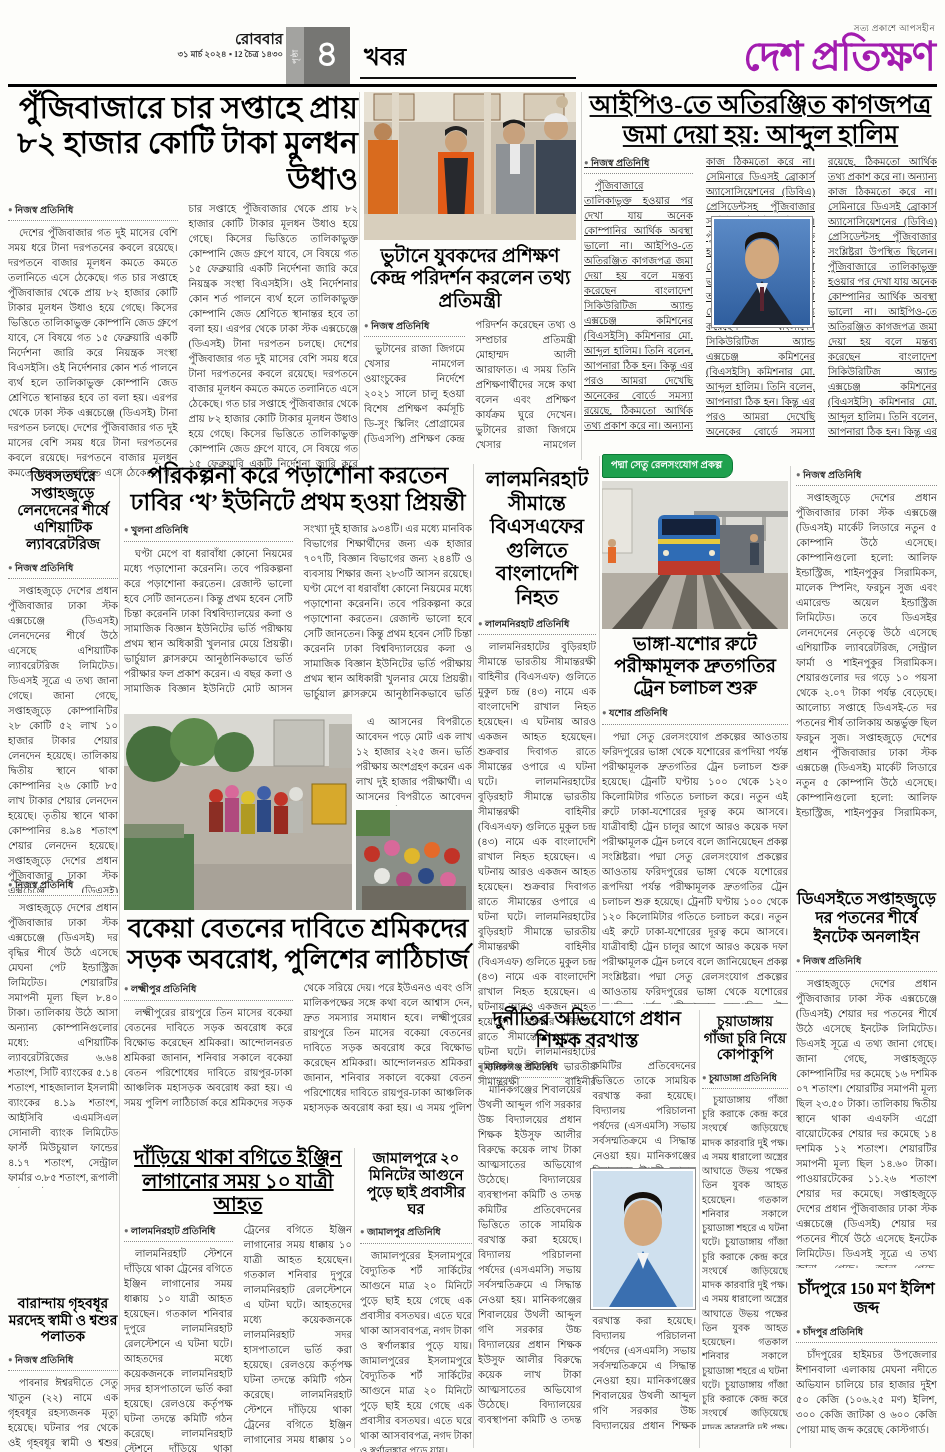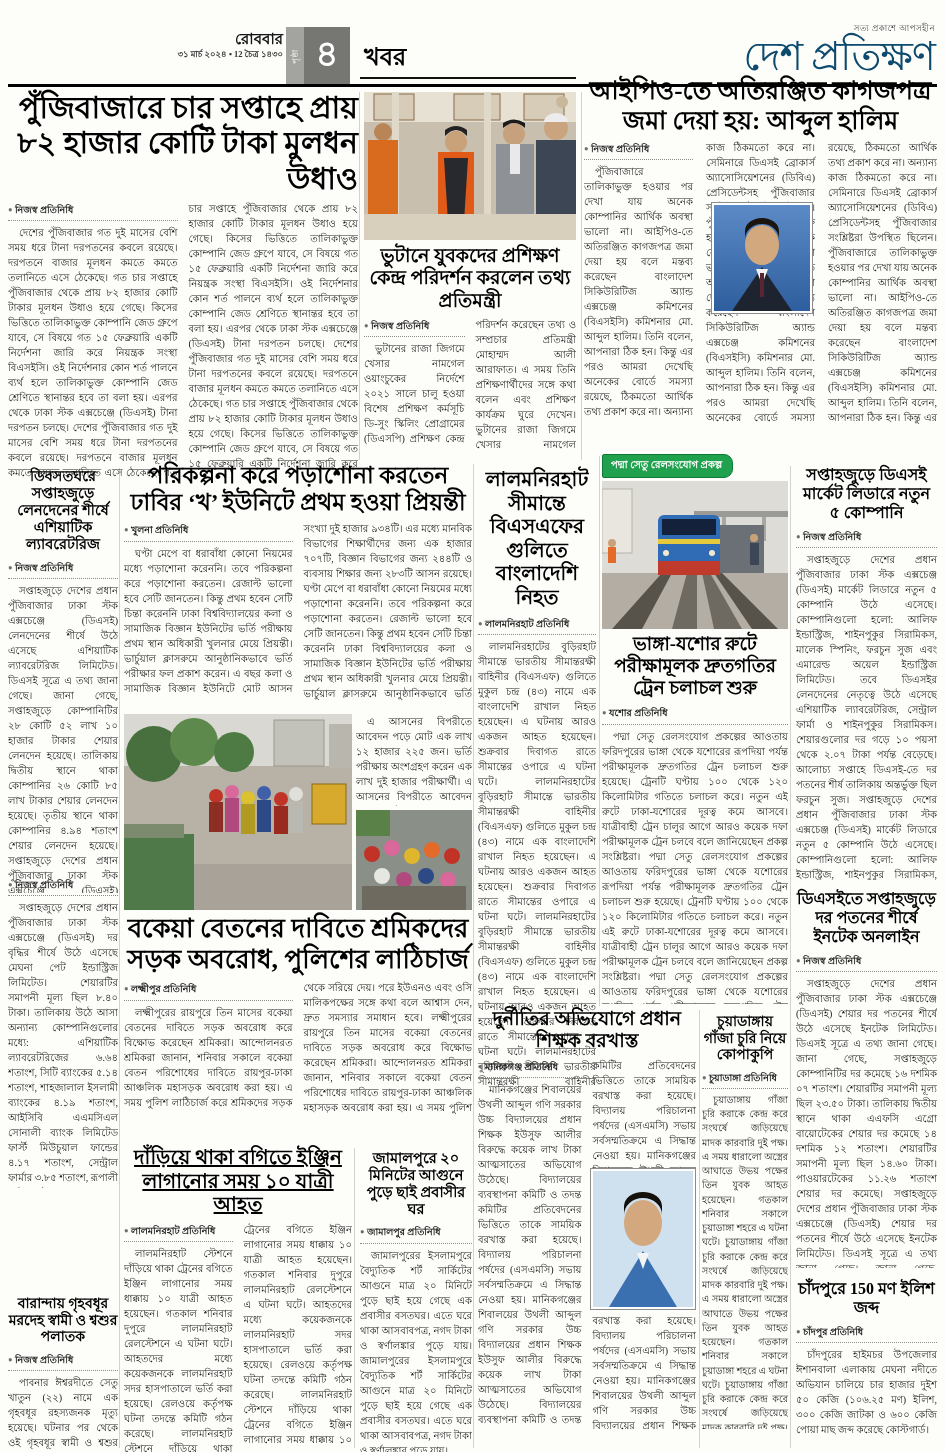--- a/index.html
+++ b/index.html
@@ -21,21 +21,21 @@
   
   .daybox{font-weight:bold;font-size:15px;line-height:1.1;text-align:right;}
   .dateline{font-size:8.5px;color:#333;text-align:right;margin-top:2px;}
   .strip{background:#a3a3a0;color:#fff;display:flex;align-items:center;justify-content:center;}
   .strip span{writing-mode:vertical-rl;transform:rotate(180deg);font-size:8px;letter-spacing:1px;}
   .numbox{background:#767673;color:#fff;display:flex;align-items:center;justify-content:center;
           font-size:36px;font-weight:bold;}
   .section{font-size:24px;font-weight:bold;color:#000;}
   .masthead{text-align:right;}
   .tagline{font-size:8.5px;color:#444;letter-spacing:.5px;}
-  .logo{font-size:40px;font-weight:normal;color:#0c4a6e;line-height:1.05;letter-spacing:-1px;}
+  .logo{font-size:40px;font-weight:bold;color:#a21caf;line-height:1.05;letter-spacing:-1px;}
   .tag{display:inline-block;background:#1fa14e;border:1px solid #0d7a36;color:#fff;
        font-size:10px;font-weight:bold;padding:2px 10px 3px 8px;border-radius:2px 9px 9px 2px;}
 </style>
 </head>
 <body>
 
 <div id="page">
 
   <div class="abs daybox" style="left:138px;top:31px;width:145px;">
     <div>রোববার</div>
@@ -99,21 +99,21 @@
         <circle cx="198" cy="10" r="6" fill="#c9b79a"></circle>
       </svg>
     </div>
     <h2 class="hl" style="font-size:19px;margin-top:5px;">ভুটানে যুবকদের প্রশিক্ষণ কেন্দ্র পরিদর্শন করলেন তথ্য প্রতিমন্ত্রী</h2>
     <div class="body cols2" style="height:142px;">
       <div class="byline"><span class="dot">●</span> <span>নিজস্ব প্রতিনিধি</span></div>
       <p>ভুটানের রাজা জিগমে খেসার নামগেল ওয়াংচুকের নির্দেশে ২০২১ সালে চালু হওয়া বিশেষ প্রশিক্ষণ কর্মসূচি ডি-সুং স্কিলিং প্রোগ্রামের (ডিএসপি) প্রশিক্ষণ কেন্দ্র পরিদর্শন করেছেন তথ্য ও সম্প্রচার প্রতিমন্ত্রী মোহাম্মদ আলী আরাফাত। এ সময় তিনি প্রশিক্ষণার্থীদের সঙ্গে কথা বলেন এবং প্রশিক্ষণ কার্যক্রম ঘুরে দেখেন। ভুটানের রাজা জিগমে খেসার নামগেল ওয়াংচুকের নির্দেশে ২০২১ সালে চালু হওয়া বিশেষ প্রশিক্ষণ কর্মসূচি ডি-সুং স্কিলিং প্রোগ্রামের (ডিএসপি) প্রশিক্ষণ কেন্দ্র পরিদর্শন করেছেন তথ্য ও সম্প্রচার প্রতিমন্ত্রী মোহাম্মদ আলী আরাফাত। এ সময় তিনি প্রশিক্ষণার্থীদের সঙ্গে কথা বলেন এবং প্রশিক্ষণ কার্যক্রম ঘুরে দেখেন।</p>
     </div>
   </div>
 
-  <div class="abs" style="left:584px;top:76px;width:353px;">
+  <div class="abs" style="left:584px;top:90px;width:353px;text-decoration:underline;">
     <h1 class="hl" style="font-size:25px;">আইপিও-তে অতিরঞ্জিত কাগজপত্র জমা দেয়া হয়: আব্দুল হালিম</h1>
     <div class="body cols3" style="height:294px;">
       <div class="byline"><span class="dot">●</span> <span>নিজস্ব প্রতিনিধি</span></div>
       <p>পুঁজিবাজারে তালিকাভুক্ত হওয়ার পর দেখা যায় অনেক কোম্পানির আর্থিক অবস্থা ভালো না। আইপিও-তে অতিরঞ্জিত কাগজপত্র জমা দেয়া হয় বলে মন্তব্য করেছেন বাংলাদেশ সিকিউরিটিজ অ্যান্ড এক্সচেঞ্জ কমিশনের (বিএসইসি) কমিশনার মো. আব্দুল হালিম। তিনি বলেন, আপনারা ঠিক হন। কিন্তু এর পরও আমরা দেখেছি অনেকের বোর্ডে সমস্যা রয়েছে, ঠিকমতো আর্থিক তথ্য প্রকাশ করে না। অন্যান্য কাজ ঠিকমতো করে না। সেমিনারে ডিএসই ব্রোকার্স অ্যাসোসিয়েশনের (ডিবিএ) প্রেসিডেন্টসহ পুঁজিবাজার সংশ্লিষ্টরা উপস্থিত ছিলেন। পুঁজিবাজারে তালিকাভুক্ত হওয়ার পর দেখা যায় অনেক কোম্পানির আর্থিক অবস্থা ভালো না। আইপিও-তে অতিরঞ্জিত কাগজপত্র জমা দেয়া হয় বলে মন্তব্য করেছেন বাংলাদেশ সিকিউরিটিজ অ্যান্ড এক্সচেঞ্জ কমিশনের (বিএসইসি) কমিশনার মো. আব্দুল হালিম। তিনি বলেন, আপনারা ঠিক হন। কিন্তু এর পরও আমরা দেখেছি অনেকের বোর্ডে সমস্যা রয়েছে, ঠিকমতো আর্থিক তথ্য প্রকাশ করে না। অন্যান্য কাজ ঠিকমতো করে না। সেমিনারে ডিএসই ব্রোকার্স অ্যাসোসিয়েশনের (ডিবিএ) প্রেসিডেন্টসহ পুঁজিবাজার সংশ্লিষ্টরা উপস্থিত ছিলেন। পুঁজিবাজারে তালিকাভুক্ত হওয়ার পর দেখা যায় অনেক কোম্পানির আর্থিক অবস্থা ভালো না। আইপিও-তে অতিরঞ্জিত কাগজপত্র জমা দেয়া হয় বলে মন্তব্য করেছেন বাংলাদেশ সিকিউরিটিজ অ্যান্ড এক্সচেঞ্জ কমিশনের (বিএসইসি) কমিশনার মো. আব্দুল হালিম। তিনি বলেন, আপনারা ঠিক হন। কিন্তু এর পরও আমরা দেখেছি অনেকের বোর্ডে সমস্যা রয়েছে, ঠিকমতো আর্থিক তথ্য প্রকাশ করে না। অন্যান্য কাজ ঠিকমতো করে না। সেমিনারে ডিএসই ব্রোকার্স অ্যাসোসিয়েশনের (ডিবিএ) প্রেসিডেন্টসহ পুঁজিবাজার সংশ্লিষ্টরা উপস্থিত ছিলেন।</p>
     </div>
     <div class="abs pframe" style="left:127px;top:126px;width:96px;height:106px;">
       <svg viewBox="0 0 96 106" width="96" height="106" preserveAspectRatio="none">
         <defs>
             <linearGradient id="bgh" x1="0" y1="0" x2="0" y2="1">
           <stop offset="0" stop-color="#5b8ac6"></stop>
@@ -299,21 +299,20 @@
 
   <div class="abs" style="left:702px;top:1014px;width:86px;">
     <h3 class="hl" style="font-size:14px;">চুয়াডাঙ্গায় গাঁজা চুরি নিয়ে কোপাকুপি</h3>
     <div class="body" style="height:360px;font-size:9.5px;">
       <div class="byline"><span class="dot">●</span> <span>চুয়াডাঙ্গা প্রতিনিধি</span></div>
       <p>চুয়াডাঙ্গায় গাঁজা চুরি করাকে কেন্দ্র করে সংঘর্ষে জড়িয়েছে মাদক কারবারি দুই পক্ষ। এ সময় ধারালো অস্ত্রের আঘাতে উভয় পক্ষের তিন যুবক আহত হয়েছেন। গতকাল শনিবার সকালে চুয়াডাঙ্গা শহরে এ ঘটনা ঘটে। চুয়াডাঙ্গায় গাঁজা চুরি করাকে কেন্দ্র করে সংঘর্ষে জড়িয়েছে মাদক কারবারি দুই পক্ষ। এ সময় ধারালো অস্ত্রের আঘাতে উভয় পক্ষের তিন যুবক আহত হয়েছেন। গতকাল শনিবার সকালে চুয়াডাঙ্গা শহরে এ ঘটনা ঘটে। চুয়াডাঙ্গায় গাঁজা চুরি করাকে কেন্দ্র করে সংঘর্ষে জড়িয়েছে মাদক কারবারি দুই পক্ষ। এ সময় ধারালো অস্ত্রের আঘাতে উভয় পক্ষের তিন যুবক আহত হয়েছেন। গতকাল শনিবার সকালে চুয়াডাঙ্গা শহরে এ ঘটনা ঘটে।</p>
     </div>
   </div>
 
   <div class="abs" style="left:796px;top:466px;width:141px;">
-    <h3 class="hl" style="font-size:16px;">সপ্তাহজুড়ে ডিএসই মার্কেট লিডারে নতুন ৫ কোম্পানি</h3>
     <div class="body" style="height:352px;">
       <div class="byline"><span class="dot">●</span> <span>নিজস্ব প্রতিনিধি</span></div>
       <p>সপ্তাহজুড়ে দেশের প্রধান পুঁজিবাজার ঢাকা স্টক এক্সচেঞ্জ (ডিএসই) মার্কেট লিডারে নতুন ৫ কোম্পানি উঠে এসেছে। কোম্পানিগুলো হলো: আলিফ ইন্ডাস্ট্রিজ, শাইনপুকুর সিরামিকস, মালেক স্পিনিং, ফরচুন সুজ এবং এমারেল্ড অয়েল ইন্ডাস্ট্রিজ লিমিটেড। তবে ডিএসইর লেনদেনের নেতৃত্বে উঠে এসেছে এশিয়াটিক ল্যাবরেটরিজ, সেন্ট্রাল ফার্মা ও শাইনপুকুর সিরামিকস। শেয়ারগুলোর দর গড়ে ১০ পয়সা থেকে ২.০৭ টাকা পর্যন্ত বেড়েছে। আলোচ্য সপ্তাহে ডিএসই-তে দর পতনের শীর্ষ তালিকায় অন্তর্ভুক্ত ছিল ফরচুন সুজ। সপ্তাহজুড়ে দেশের প্রধান পুঁজিবাজার ঢাকা স্টক এক্সচেঞ্জ (ডিএসই) মার্কেট লিডারে নতুন ৫ কোম্পানি উঠে এসেছে। কোম্পানিগুলো হলো: আলিফ ইন্ডাস্ট্রিজ, শাইনপুকুর সিরামিকস, মালেক স্পিনিং, ফরচুন সুজ এবং এমারেল্ড অয়েল ইন্ডাস্ট্রিজ লিমিটেড। তবে ডিএসইর লেনদেনের নেতৃত্বে উঠে এসেছে এশিয়াটিক ল্যাবরেটরিজ, সেন্ট্রাল ফার্মা ও শাইনপুকুর সিরামিকস। শেয়ারগুলোর দর গড়ে ১০ পয়সা থেকে ২.০৭ টাকা পর্যন্ত বেড়েছে। আলোচ্য সপ্তাহে ডিএসই-তে দর পতনের শীর্ষ তালিকায় অন্তর্ভুক্ত ছিল ফরচুন সুজ।</p>
     </div>
   </div>
 
   <div class="abs" style="left:796px;top:890px;width:141px;">
     <h3 class="hl" style="font-size:16px;">ডিএসইতে সপ্তাহজুড়ে দর পতনের শীর্ষে ইনটেক অনলাইন</h3>
     <div class="body" style="height:316px;">
       <div class="byline"><span class="dot">●</span> <span>নিজস্ব প্রতিনিধি</span></div>

